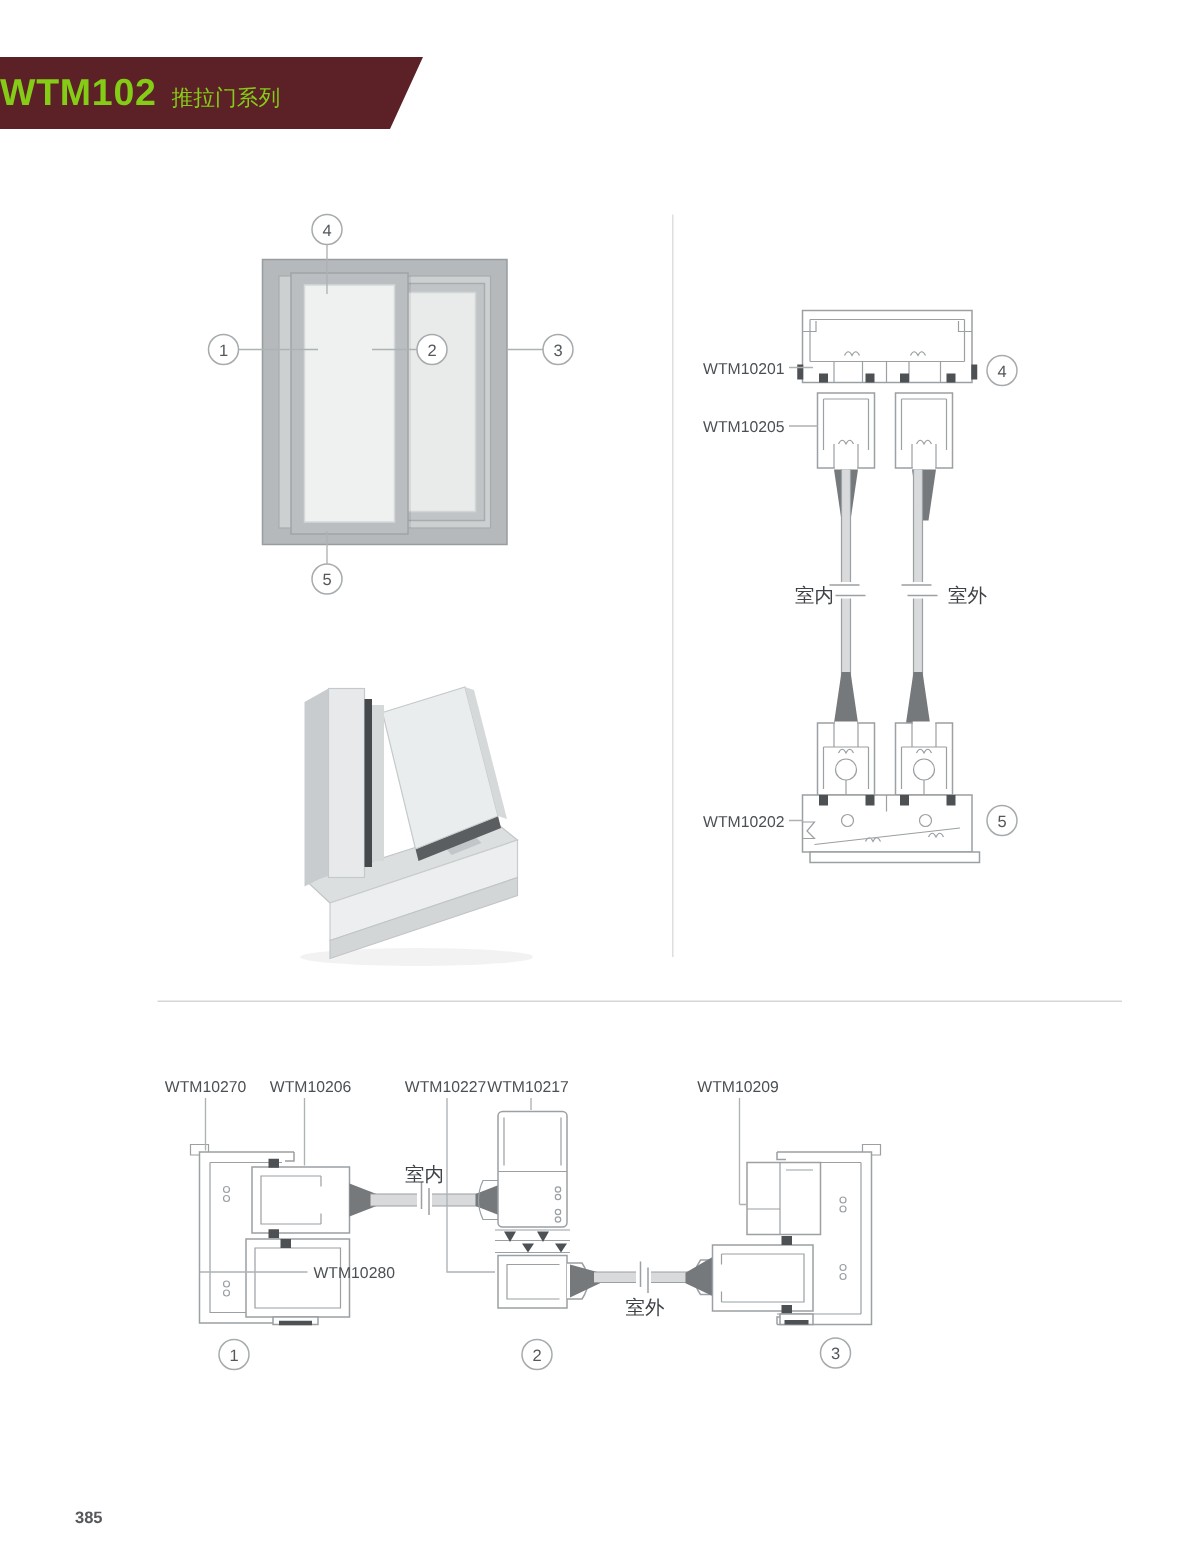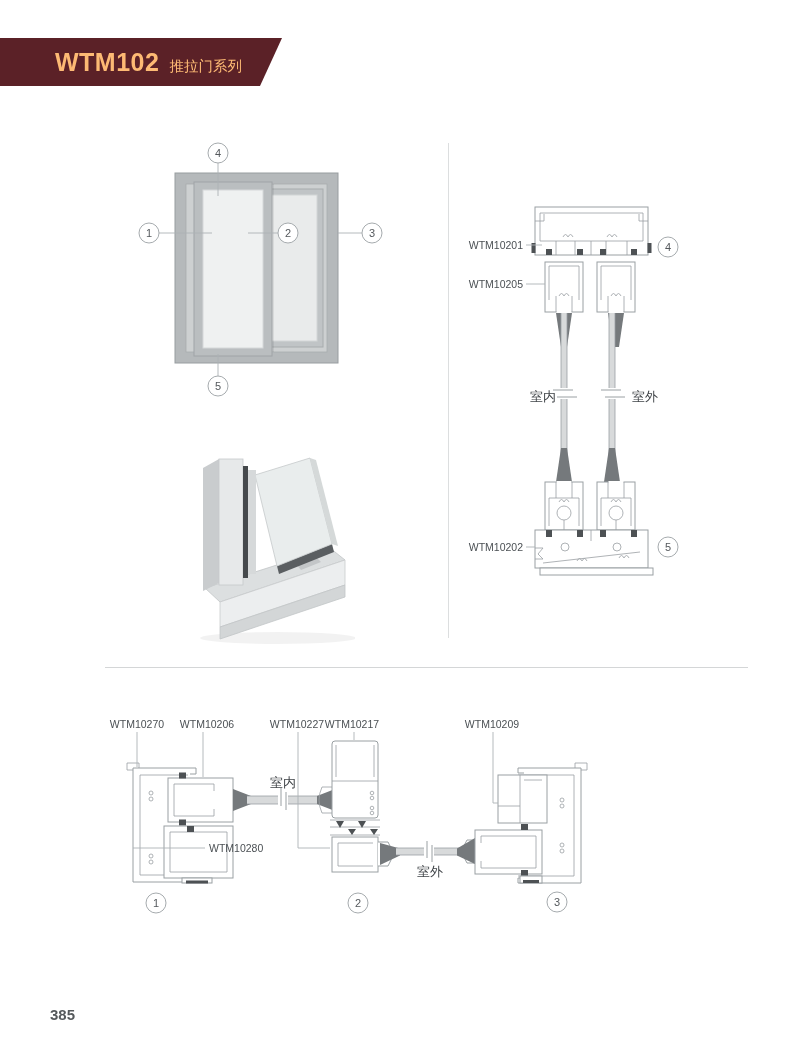--- a/index.html
+++ b/index.html
@@ -2,23 +2,23 @@
 <html><head>
 <meta charset="utf-8">
 <style>
   html,body{margin:0;padding:0;background:#ffffff;}
   body{font-family:"Liberation Sans",sans-serif;}
   #page{position:relative;width:800px;height:1041px;background:#fff;overflow:hidden;}
 
   
   .banner{
     position:absolute;left:0;top:38px;width:282px;height:48px;
-    background:#5b2127;color:#fdba74;
+    background:#5b2127;color:#84cc16;
     clip-path:polygon(0 0,100% 0,calc(100% - 22px) 100%,0 100%);
-    display:flex;align-items:baseline;padding-left:55px;box-sizing:border-box;text-align:center;
+    display:flex;align-items:baseline;box-sizing:border-box;text-align:center;
   }
   .banner .code{font-size:25px;font-weight:bold;letter-spacing:.5px;line-height:48px;}
   .banner .name{font-size:14.5px;font-weight:normal;margin-left:10px;}
 
   
   .vdiv{position:absolute;left:448px;top:143px;width:1px;height:495px;background:#dcdedf;}
   .hdiv{position:absolute;left:105px;top:667px;width:643px;height:1px;background:#d4d6d7;}
 
   .abs{position:absolute;}
 
@@ -29,21 +29,21 @@
   .dk{fill:#4d5154;stroke:none;}
   .wedge{fill:#75797c;stroke:none;}
   .glass{fill:#d8dadb;stroke:none;}
   .gap{fill:#ffffff;stroke:none;}
   .lead{fill:none;stroke:#adb2b5;stroke-width:.9;}
   .co{fill:#ffffff;stroke:#a6abae;stroke-width:1;}
   .cn{font:11px "Liberation Sans",sans-serif;fill:#54585c;text-anchor:middle;}
   .lbl{font:10.5px "Liberation Sans",sans-serif;fill:#4b5054;}
   .cjk{font:13px "Liberation Sans",sans-serif;fill:#3f4347;}
 
-  .pagenum{position:absolute;left:50px;top:1006px;font-size:15px;font-weight:bold;color:#55595c;}
+  .pagenum{position:absolute;left:50px;top:1006px;font-size:11px;font-weight:bold;color:#55595c;}
 </style>
 </head>
 <body>
 
 <div id="page">
 
   <div class="banner">
     <span class="code">WTM102</span>
     <span class="name">推拉门系列</span>
   </div>

